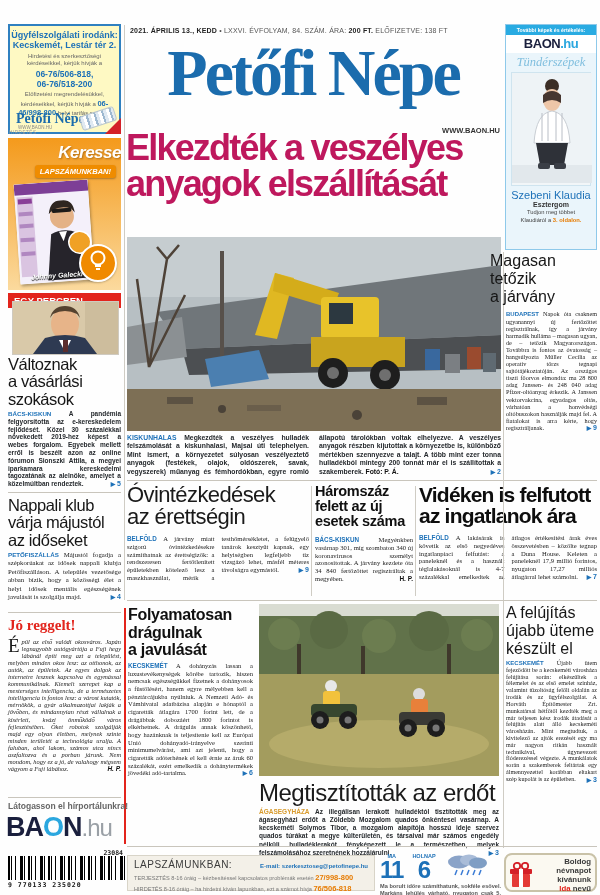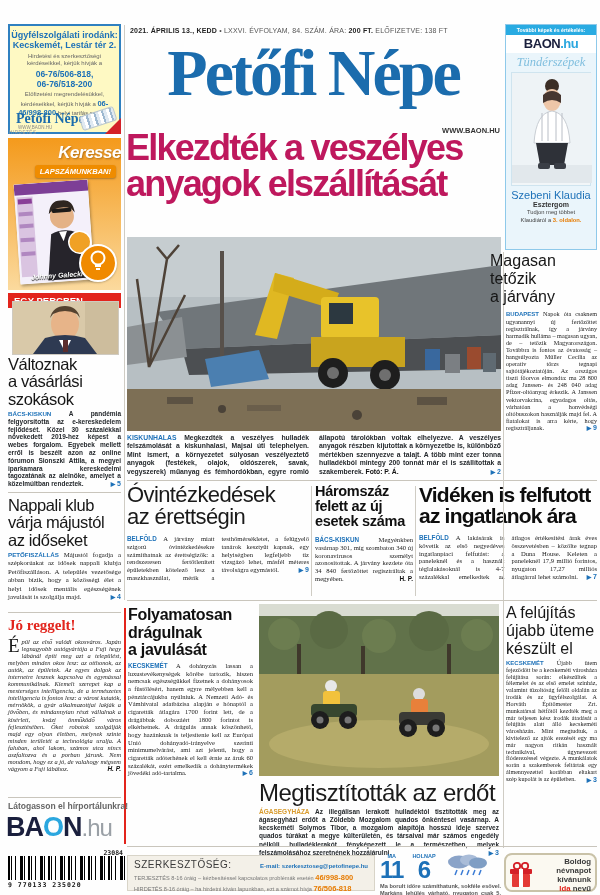--- a/index.html
+++ b/index.html
@@ -454,29 +454,29 @@
   <div class="abs barcode">
     <div class="barcode-top">23084</div>
     <div class="barcode-bars"></div>
     <div class="barcode-num">9 770133 235020</div>
   </div>
 
   <div class="hline" style="top:846px;left:127px;width:470px"></div>
 
   <div class="abs szerk">
     <div class="szerk-row1">
-      <span class="szerk-name">SZERKESZTŐSÉG:</span>
+      <span class="szerk-name">LAPSZÁMUNKBAN:</span>
       <span class="szerk-mail">
         <span>E-mail:</span>
         <span>szerkesztoseg@petofinepe.hu</span>
       </span>
     </div>
     <div class="szerk-line">
       <span>TERJESZTÉS 8-16 óráig – kézbesítéssel kapcsolatos problémák esetén</span>
-      <span class="szerk-phone">46/998-800</span>
+      <span class="szerk-phone">27/998-800</span>
     </div>
     <div class="szerk-line">
       <span>HIRDETÉS 8-16 óráig – ha hirdetni kíván lapunkban, ezt a számot hívja</span>
       <span class="szerk-phone">76/506-818</span>
     </div>
   </div>
 
   <div class="abs weather">
     <div class="wx-row">
       <div class="wx-day">

